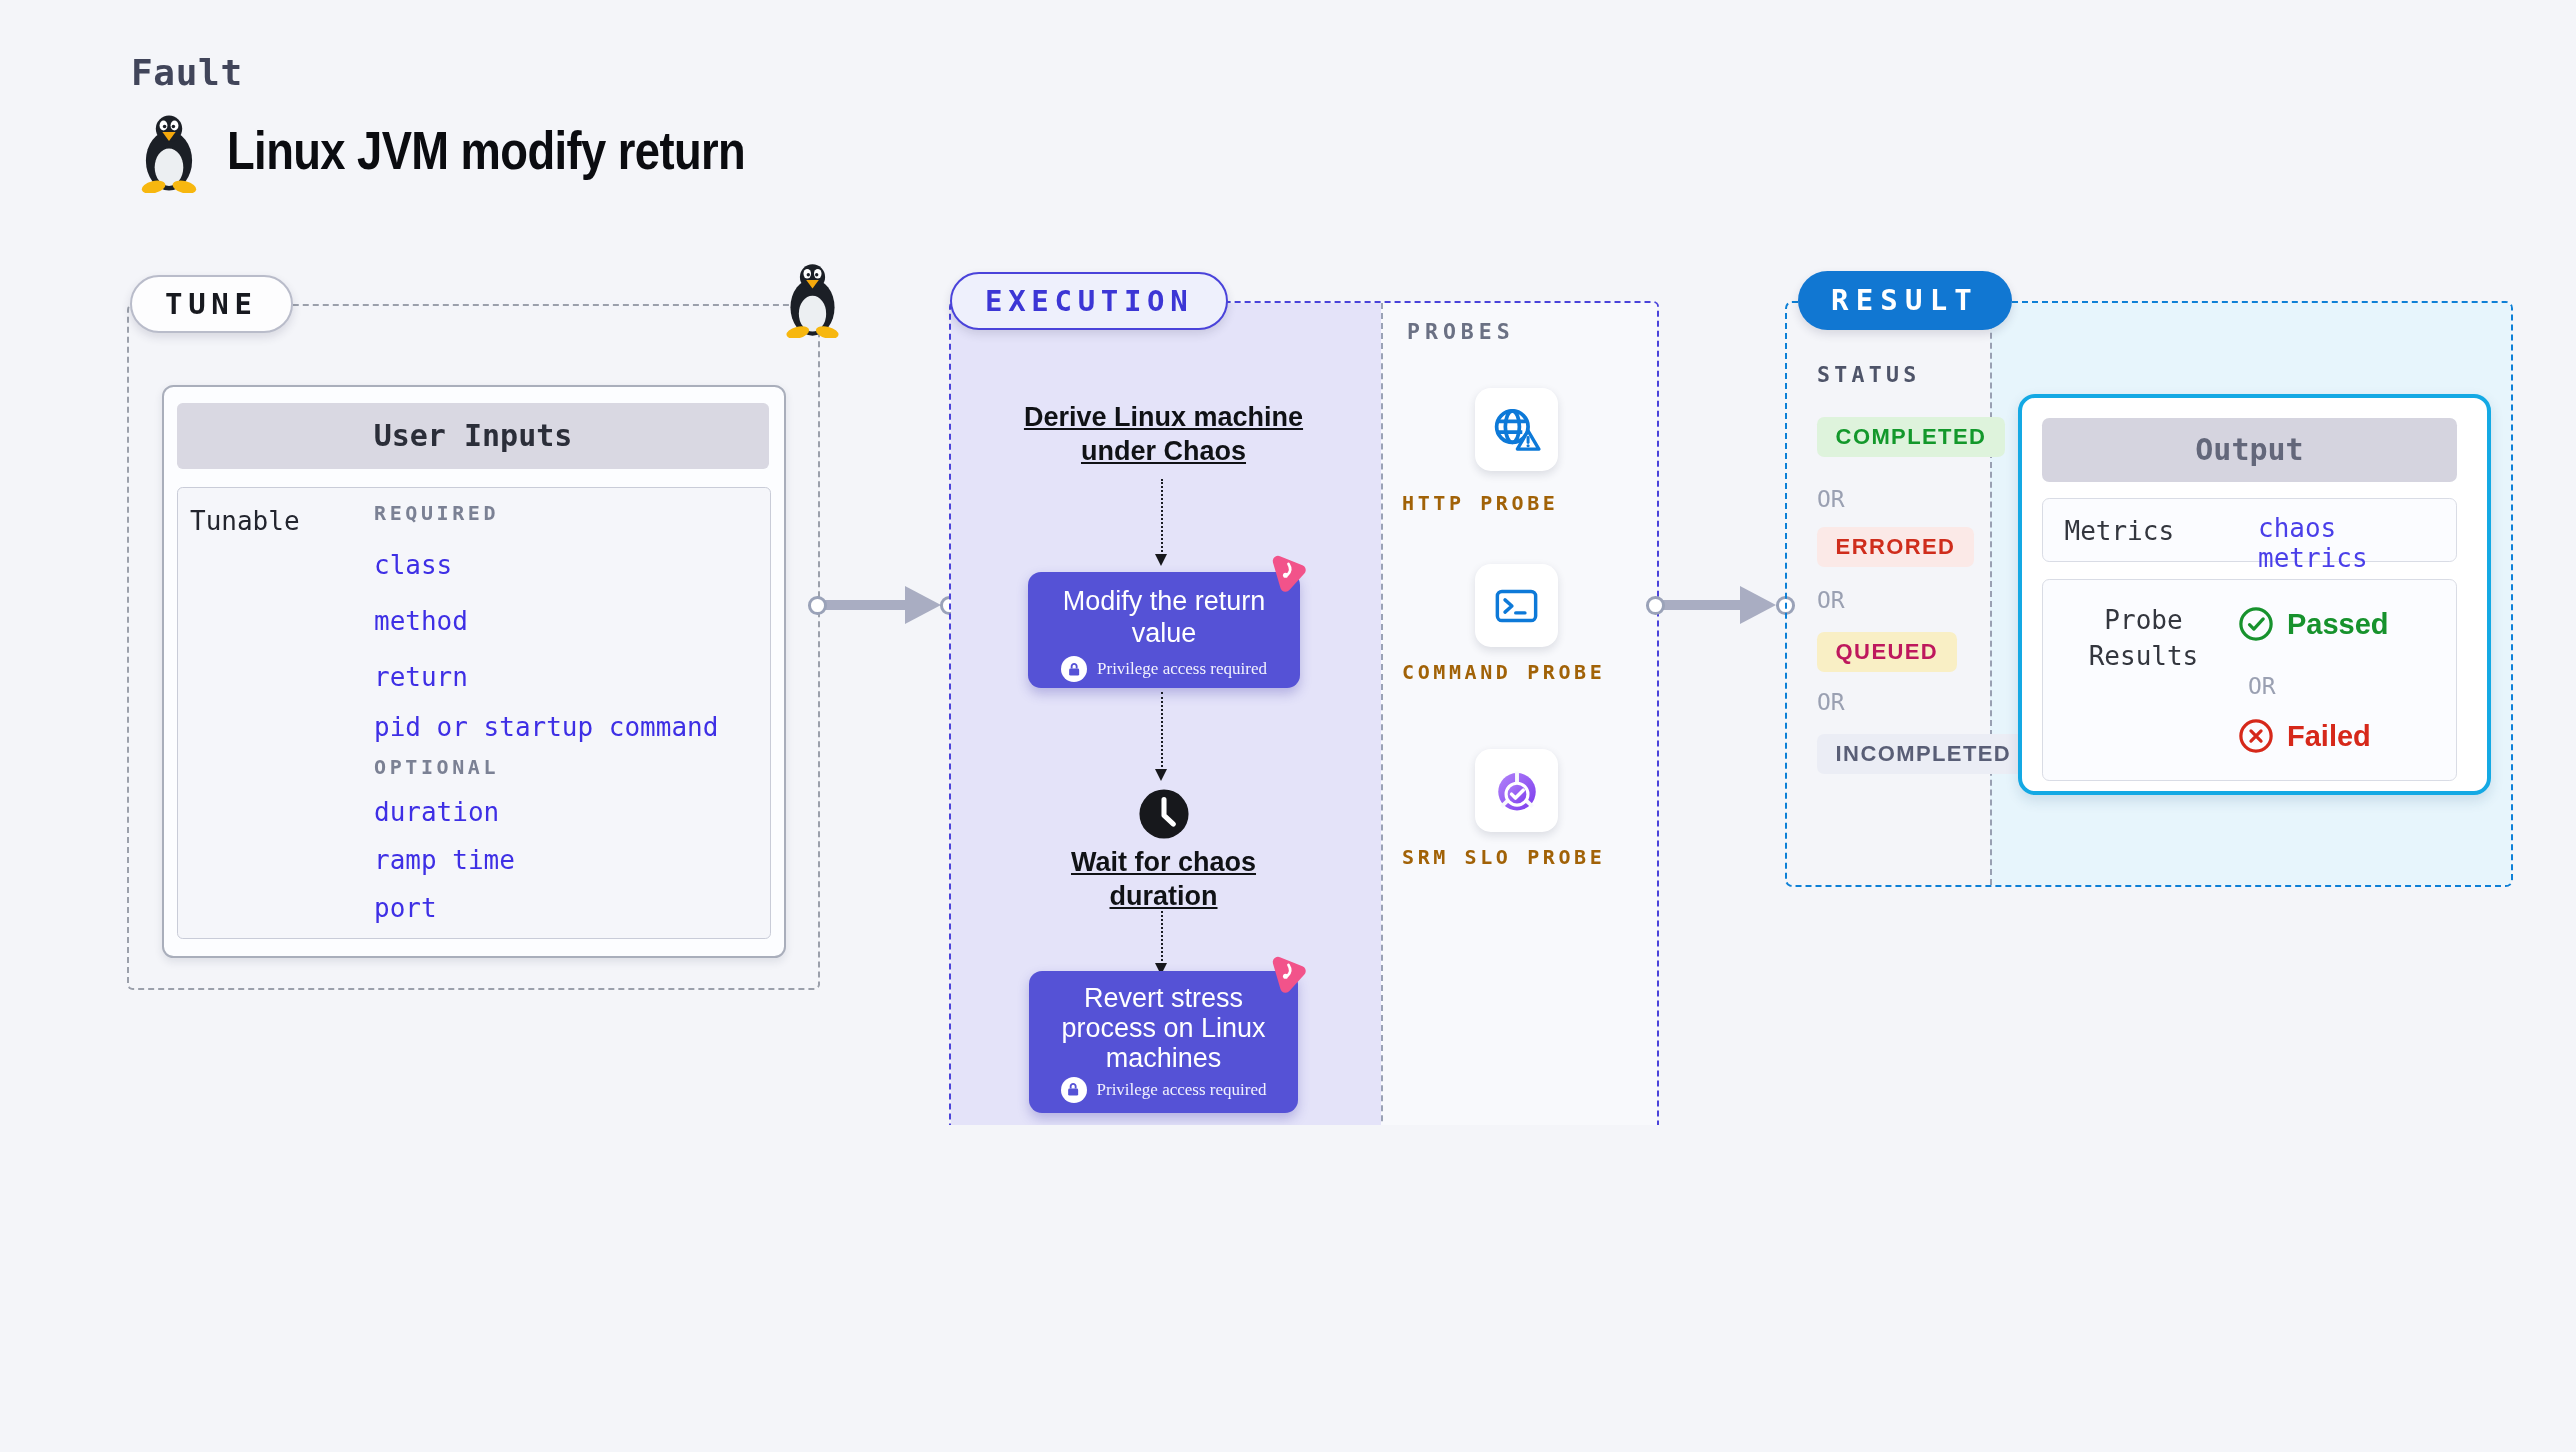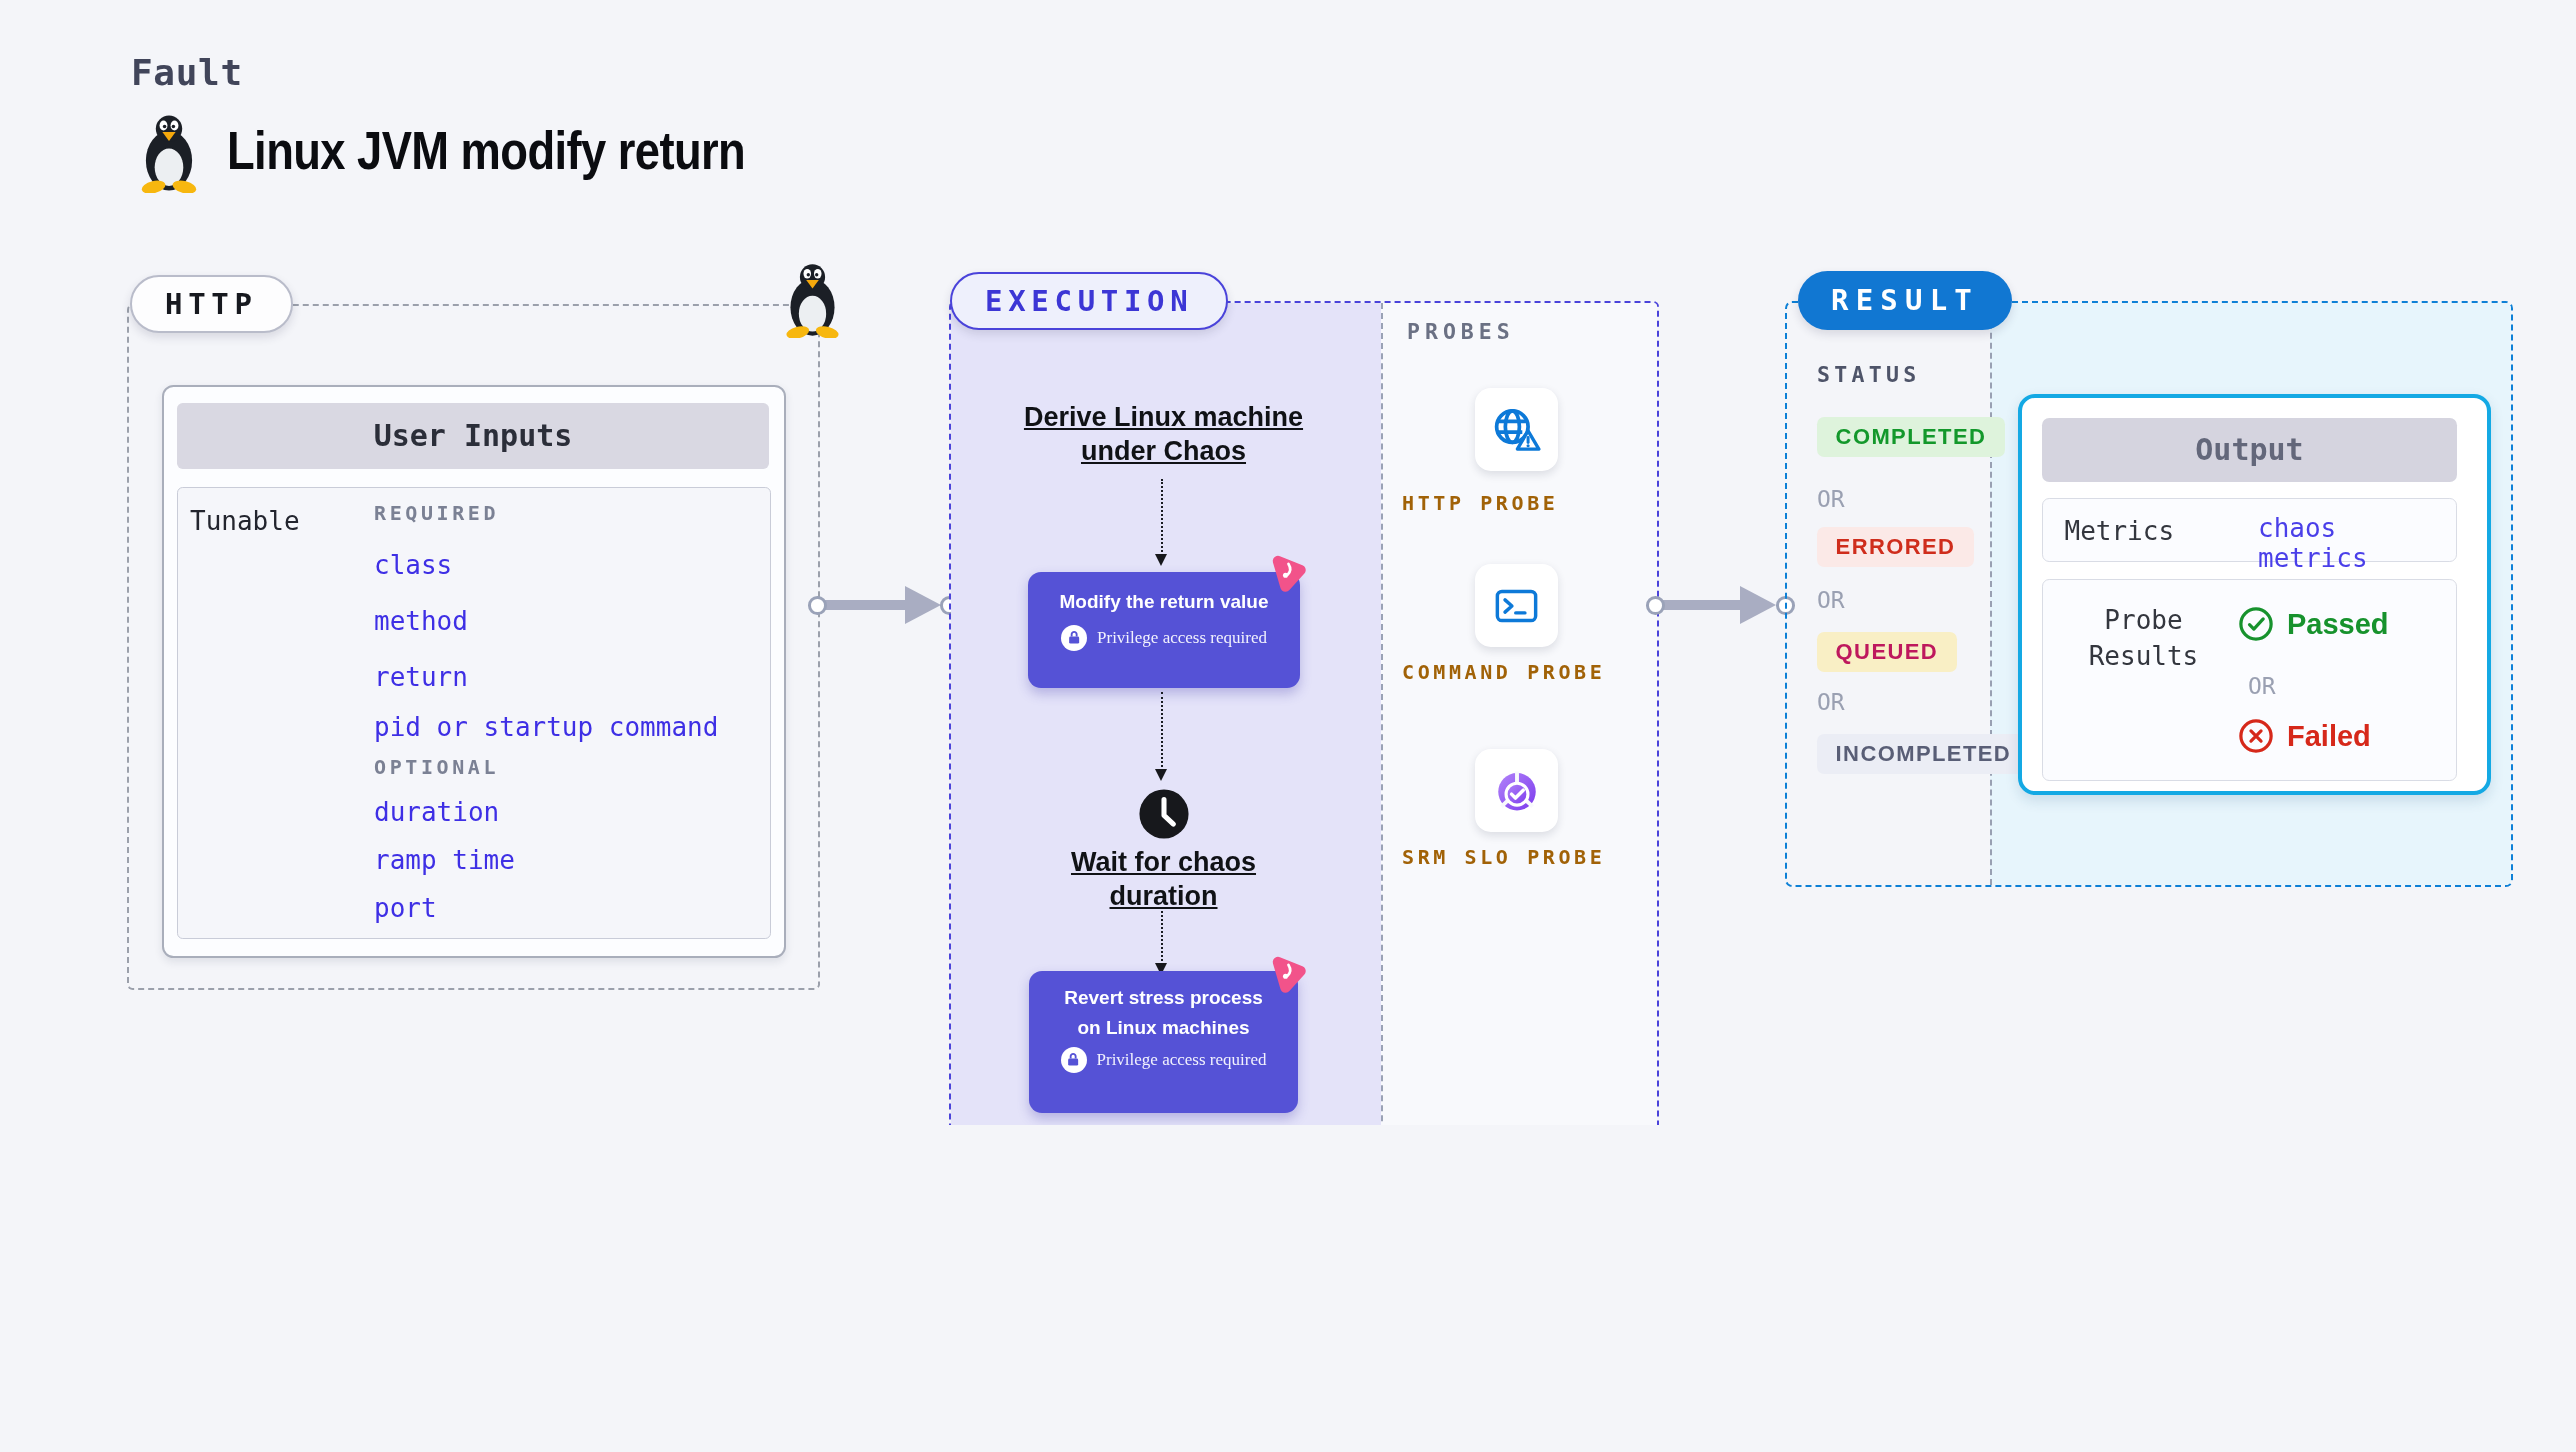--- a/index.html
+++ b/index.html
@@ -43,21 +43,21 @@
   .hline{height:10px;background:#a9adc2;}
   .hhead{width:0;height:0;border-top:19.3px solid transparent;border-bottom:19.3px solid transparent;border-left:36px solid #a9adc2;}
 
   
   .flow-text{font-size:27px;font-weight:700;color:#101216;text-align:center;line-height:34px;text-decoration:underline;}
   .dotarrow{border-left:2.9px dotted #1a1c22;width:0;}
   .dotarrow::after{content:"";position:absolute;bottom:-10px;left:-7.9px;border-left:6.4px solid transparent;
                    border-right:6.4px solid transparent;border-top:12px solid #17181c;}
   .flow-node{background:#5552d6;border-radius:13px;box-shadow:0 5.7px 11.5px rgba(60,55,170,.28);
              color:#ffffff;text-align:center;}
-  .flow-node .node-title{font-size:19px;font-weight:700;line-height:31.5px;padding:0 21.5px;}
+  .flow-node .node-title{font-size:27px;font-weight:400;line-height:31.5px;padding:0 21.5px;}
   .priv-row{display:flex;align-items:center;justify-content:center;gap:10px;margin-top:7.2px;font-family:Liberation Serif, serif;}
   .lock-circle{width:26px;height:26px;border-radius:50%;background:#ffffff;display:flex;align-items:center;justify-content:center;}
   .priv-text{font-size:17px;font-weight:500;color:#f2f2fd;}
   .pink-badge{width:42px;height:42px;}
 
   
   .probes-label{left:1375px;top:319px;font-size:21.5px;font-weight:700;color:#6b7184;letter-spacing:5px;}
   .probe-card{left:1443px;width:83px;height:83px;background:#ffffff;border-radius:15.8px;
               box-shadow:0 3.6px 8.6px rgba(25,30,60,.12);display:flex;align-items:center;justify-content:center;}
   .probe-label{left:1370px;width:229px;font-size:20px;font-weight:600;color:#a16207;
@@ -98,21 +98,21 @@
     <circle cx="26" cy="12" r="1.6" fill="#1b1f26"></circle>
       <circle cx="34" cy="12" r="1.6" fill="#1b1f26"></circle>
     <path d="M24 17 h12 l-6 8 z" fill="#f5a80c"></path>
     <ellipse cx="30" cy="49" rx="13" ry="17" fill="#eceff2"></ellipse>
     <ellipse cx="16" cy="67" rx="11" ry="5.5" fill="#f7b70f" transform="rotate(-14 16 67)"></ellipse>
     <ellipse cx="44" cy="67" rx="11" ry="5.5" fill="#f7b70f" transform="rotate(14 44 67)"></ellipse>
   </svg>
   <div class="abs title-text">Linux JVM modify return</div>
 
   <div class="abs tune-box"></div>
-  <div class="abs mono pill tune-pill">HTTP</div>
+  <div class="abs mono pill tune-pill">TUNE</div>
 
   <svg class="abs" style="left:749px;top:262px" width="63" height="76" viewBox="0 0 60 72">
     <ellipse cx="30" cy="43" rx="21" ry="27" fill="#1b1f26"></ellipse>
     <circle cx="30" cy="14" r="12" fill="#1b1f26"></circle>
     <ellipse cx="25" cy="11" rx="3.6" ry="4.6" fill="#ffffff"></ellipse>
     <ellipse cx="35" cy="11" rx="3.6" ry="4.6" fill="#ffffff"></ellipse>
     <circle cx="26" cy="12" r="1.6" fill="#1b1f26"></circle>
       <circle cx="34" cy="12" r="1.6" fill="#1b1f26"></circle>
     <path d="M24 17 h12 l-6 8 z" fill="#f5a80c"></path>
     <ellipse cx="30" cy="49" rx="13" ry="17" fill="#eceff2"></ellipse>

